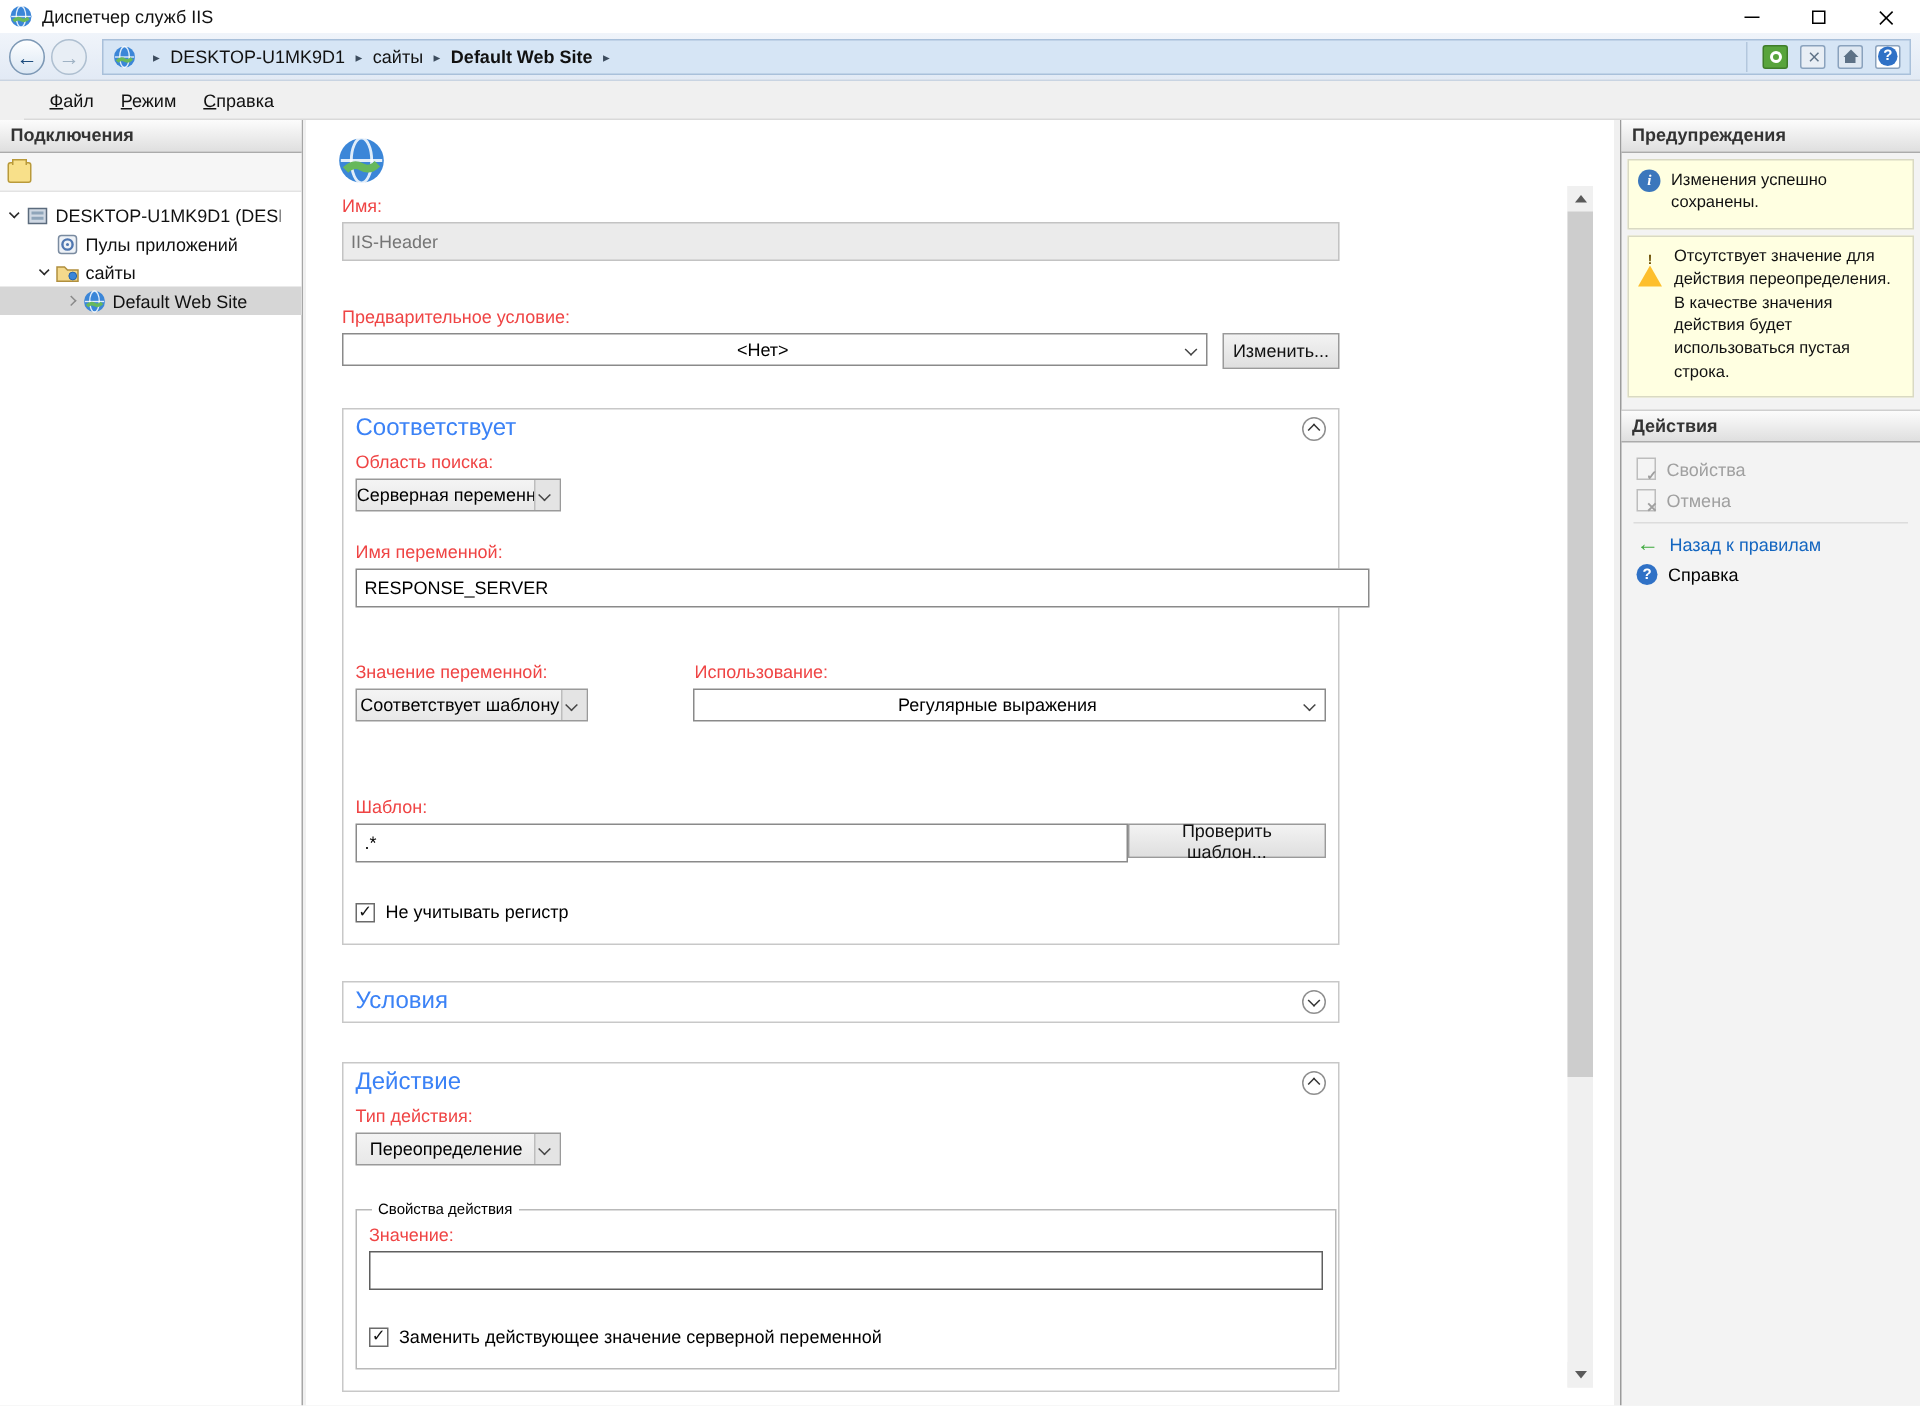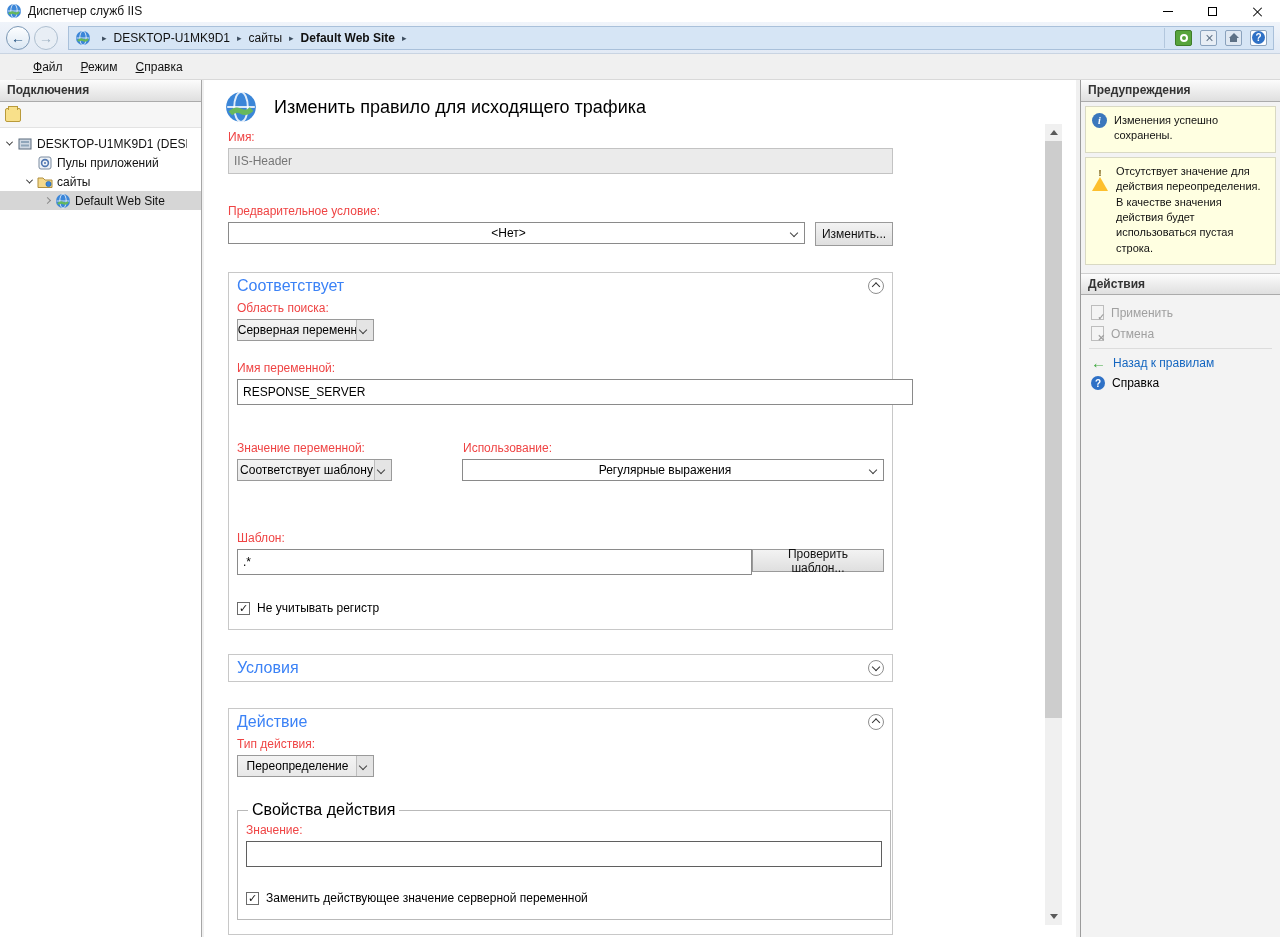--- a/index.html
+++ b/index.html
@@ -107,21 +107,21 @@
                 display:flex; align-items:center; justify-content:center; }
   .sec-toggle .c { width:6px; height:6px; }
   .c.up { border-left:1px solid #333; border-top:1px solid #333; transform:rotate(45deg) translate(-1px,-1px); margin-top:3px; }
   .c.down { border-right:1px solid #333; border-bottom:1px solid #333; transform:rotate(45deg); margin-bottom:3px; }
   .sec-body { padding:2px 8px 14px 8px; }
   .row2 { display:flex; }
   .cbrow { display:flex; align-items:center; gap:7px; }
   .cb { width:13px; height:13px; border:1px solid #6b6b6b; background:#fff; display:flex;
         align-items:center; justify-content:center; font-size:11px; line-height:11px; color:#111; flex:none; }
   fieldset.groupbox { border:1px solid #b9b9b9; width:652px; padding:4px 8px 14px 8px; }
-  fieldset.groupbox legend { font-size:16px; color:#000; padding:0 4px; margin-left:2px; }
+  fieldset.groupbox legend { font-size:10px; color:#000; padding:0 4px; margin-left:2px; }
 
   
   .vscroll { position:absolute; right:14px; top:44px; bottom:12px; width:17px; background:#f0f0f0; }
   .vs-btn { position:absolute; left:0; width:17px; height:17px; background:#f0f0f0;
             display:flex; align-items:center; justify-content:center; }
   .vs-btn.up { top:0; } .vs-btn.down { bottom:0; }
   .tri-up { width:0; height:0; border-left:4px solid transparent; border-right:4px solid transparent; border-bottom:5px solid #5a5a5a; }
   .tri-down { width:0; height:0; border-left:4px solid transparent; border-right:4px solid transparent; border-top:5px solid #5a5a5a; }
   .vs-thumb { position:absolute; left:0; top:17px; width:17px; height:72%; background:#cdcdcd; }
 
@@ -277,21 +277,20 @@
   </div>
 
   <div class="center-panel">
     <div class="page-header">
       <svg width="34" height="34" viewBox="0 0 16 16">
         <circle cx="8" cy="8" r="7" fill="#3b86d8"></circle>
         <ellipse cx="8" cy="8" rx="3.2" ry="7" fill="none" stroke="#fff" stroke-width="0.9" opacity="0.85"></ellipse>
         <path d="M1.5 8 h13" stroke="#fff" stroke-width="0.9" opacity="0.85"></path>
         <path d="M3 11 q2.5 -2.5 5 -1 q2.5 1.5 5 -1" stroke="#67b85c" stroke-width="2.4" fill="none"></path>
       </svg>
-      <span class="page-title">Изменить правило для исходящего трафика</span>
     </div>
 
     <div class="content">
       <label class="form-label mt6">Имя:</label>
       <input class="textbox w665 mt4" disabled="" value="IIS-Header" style="">
 
       <label class="form-label mt30">Предварительное условие:</label>
       <div class="row2 mt4">
         <div class="combo w577">
           <span>&lt;Нет&gt;</span>
@@ -418,21 +417,21 @@
       </span>
       <span>Отсутствует значение для действия переопределения. В качестве значения действия будет использоваться пустая строка.</span>
     </div>
 
     <div class="pane-header actions-header">Действия</div>
     <div class="actions-list">
       <div class="action-item disabled">
         <span class="doc-ic">
             <span class="mk">✓</span>
           </span>
-        <span>Применить</span>
+        <span>Свойства</span>
       </div>
       <div class="action-item disabled">
         <span class="doc-ic">
             <span class="mk">✕</span>
           </span>
         <span>Отмена</span>
       </div>
       <div style="margin:4px 8px;border-top:1px solid #dcdcdc"></div>
       <div class="action-item link">
         <span class="back-ic">←</span>

